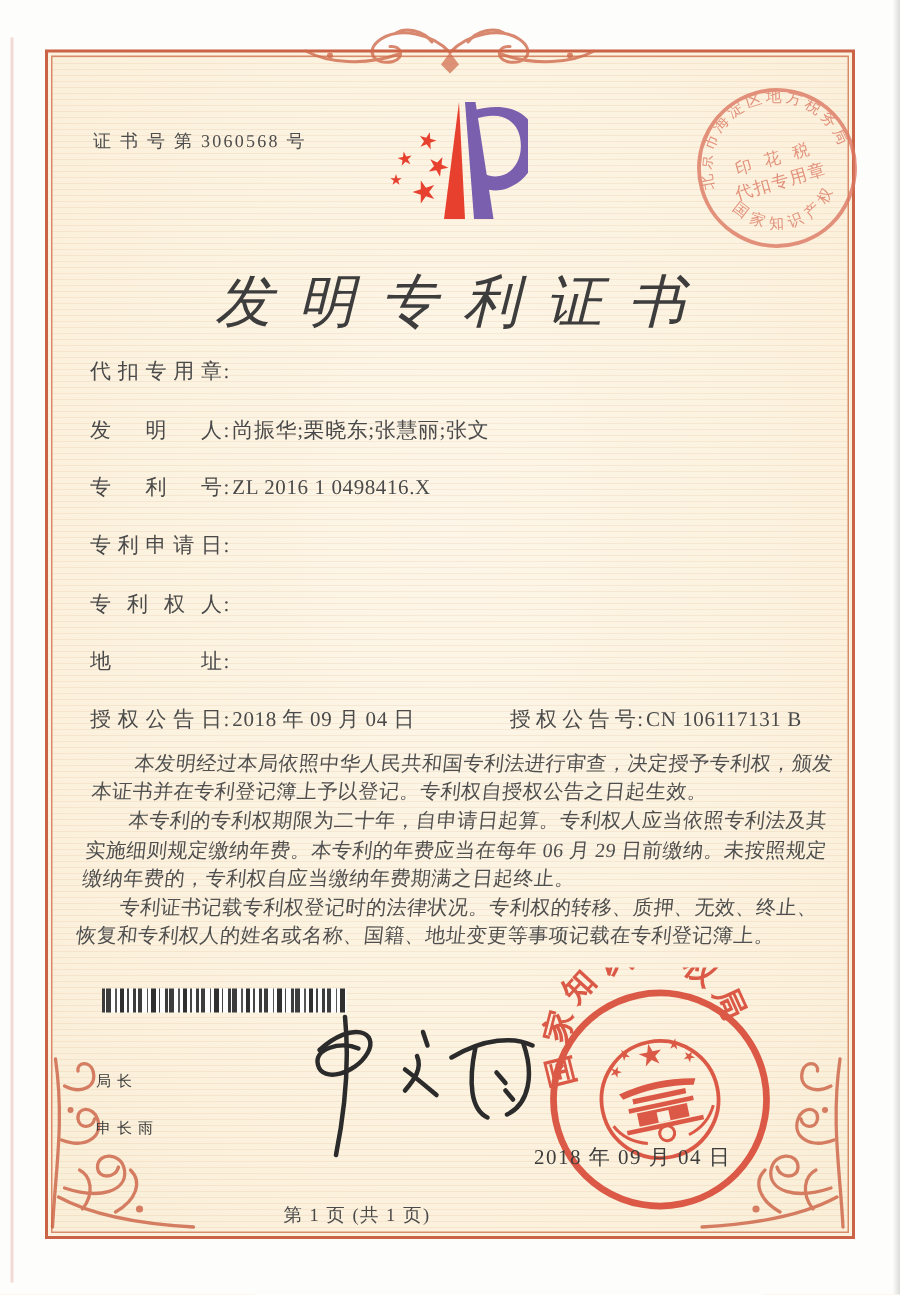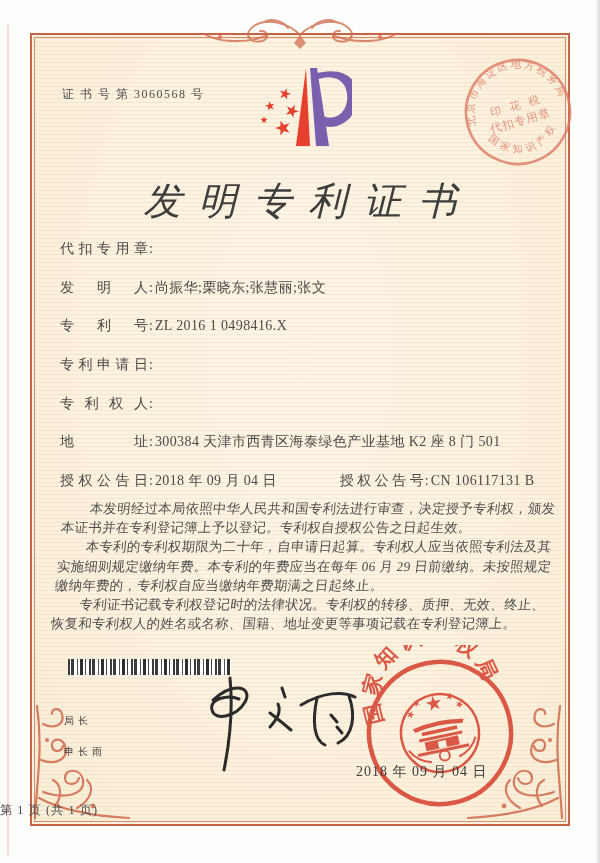--- a/index.html
+++ b/index.html
@@ -35,21 +35,21 @@
     line-height:19.2px;transform:skewX(-6deg);}
   .body-text p{margin:0;text-indent:2em;letter-spacing:.3px;}
   .barcode{left:68px;top:659px;width:163px;height:16px;
     background:repeating-linear-gradient(90deg,
       #3c3c3c 0 2px,#fdfdfd 2px 3px,#3c3c3c 3px 6px,#fdfdfd 6px 9px,
       #555 9px 10px,#fdfdfd 10px 12px,#2f2f2f 12px 15px,#fdfdfd 15px 17px,
       #444 17px 18px,#fdfdfd 18px 21px);}
   .signer-title{left:64px;top:714px;font-size:10px;letter-spacing:4px;color:#3a3a3a;}
   .signer-name{left:64px;top:745px;font-size:10px;letter-spacing:4px;color:#3a3a3a;}
   .seal-date{left:356px;top:763px;font-size:14px;letter-spacing:1px;color:#3d3d3d;z-index:6;}
-  .footer{left:0;top:802px;width:476px;text-align:left;font-size:12.3px;
+  .footer{left:0;top:802px;width:476px;text-align:center;font-size:12.3px;
     letter-spacing:1px;color:#4a4a4a;}
   svg{display:block;}
   .z5{z-index:5;}
 </style>
 </head>
 <body>
 
 <div>
 
   <div class="frame-outer">
@@ -154,21 +154,20 @@
       <span class="flabel">专利申请日</span>
         <span class="fcolon">:</span>
     </div>
     <div class="frow">
       <span class="flabel">专利权人</span>
         <span class="fcolon">:</span>
     </div>
     <div class="frow">
       <span class="flabel">地址</span>
         <span class="fcolon">:</span>
-      <span class="fvalue">300384 天津市西青区海泰绿色产业基地 K2 座 8 门 501</span>
     </div>
     <div class="frow">
       <span class="flabel">授权公告日</span>
         <span class="fcolon">:</span>
       <span class="fvalue">2018 年 09 月 04 日</span>
       <span class="grant-group2">
         <span class="flabel">授权公告号</span>
           <span class="fcolon">:</span>
         <span class="fvalue">CN 106117131 B</span>
       </span>

